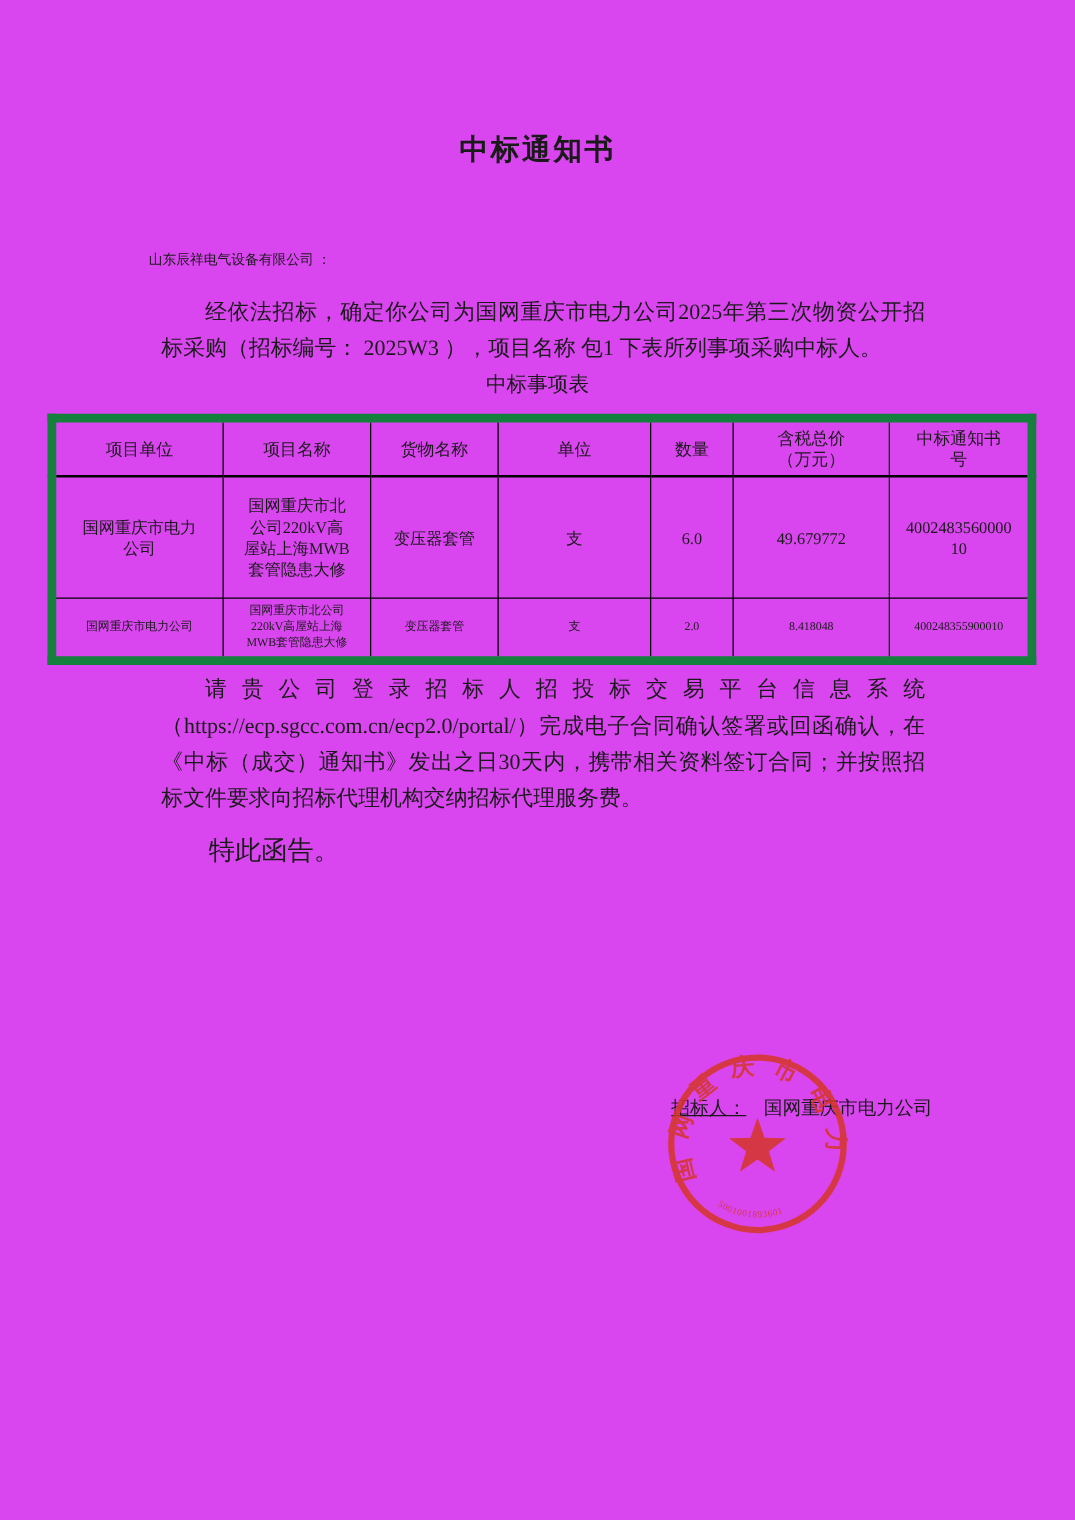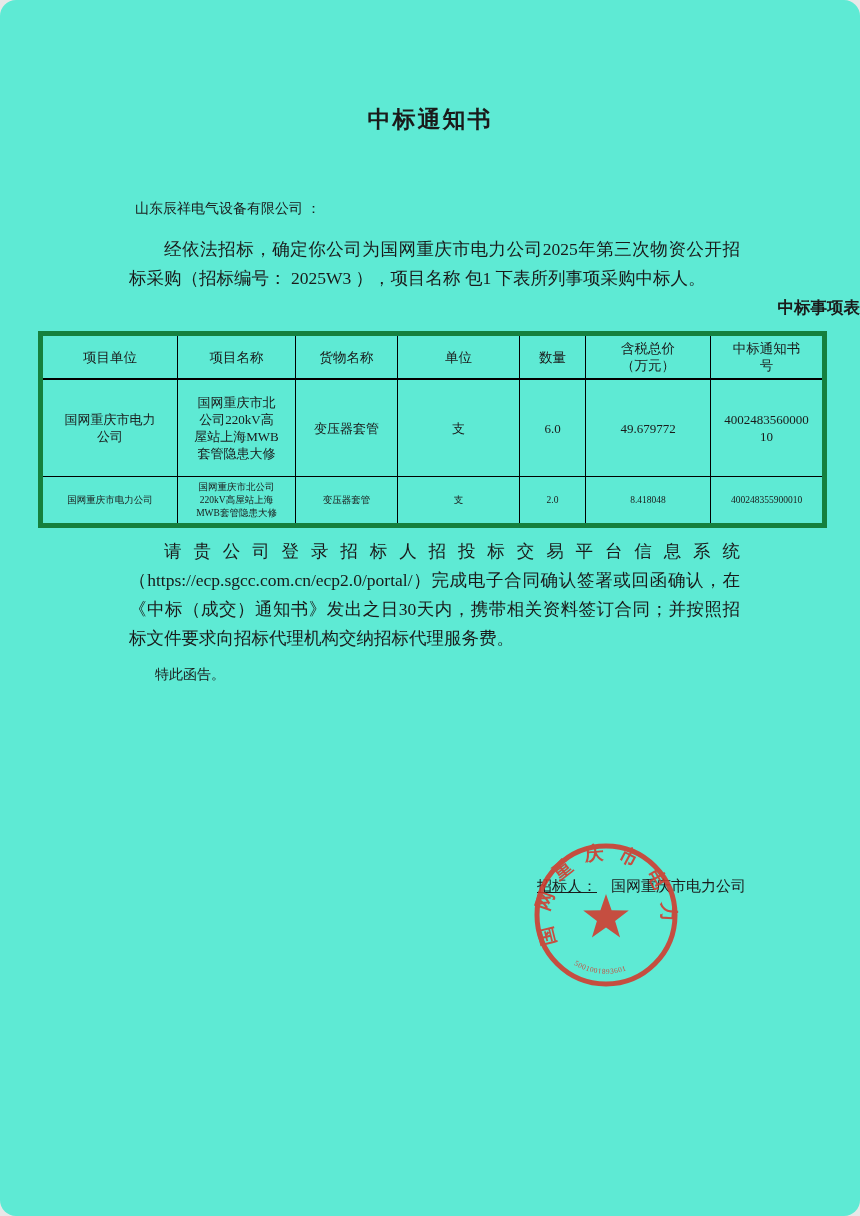--- a/index.html
+++ b/index.html
@@ -1,69 +1,68 @@
 <!DOCTYPE html>
 <html><head>
 <meta charset="utf-8">
 <style>
   html, body { margin: 0; padding: 0; background: #e8e8e8; }
   .page {
     position: relative;
     width: 860px;
     height: 1216px;
     margin: 0 auto;
-    background: #5eead4;
+    background: #d946ef;
     font-family: "Liberation Serif", "DejaVu Serif", serif;
     color: #1a1a1a;
     overflow: hidden;
-    border-radius: 16px;
   }
   .title {
     position: absolute;
     top: 104px; left: 0;
     width: 100%;
     margin: 0;
     text-align: center;
     font-size: 23px;
     font-weight: bold;
     letter-spacing: 2px;
   }
   .addressee {
     position: absolute;
-    top: 200px; left: 135px;
-    font-size: 14px;
+    top: 200px; left: 119px;
+    font-size: 11px;
   }
   .para {
     position: absolute;
     left: 129px;
     width: 611px;
     margin: 0;
     font-size: 17.5px;
     line-height: 29px;
     text-align: justify;
     text-justify: inter-character;
     text-indent: 35px;
   }
   .para1 { top: 235px; }
   .para2 { top: 537px; }
   .table-title {
     position: absolute;
     top: 297px; left: 0;
     width: 100%;
-    text-align: right;
+    text-align: center;
     font-size: 16.5px;
-    font-weight: bold;
+    font-weight: normal;
   }
   table.award-table {
     position: absolute;
     top: 331px; left: 38px;
     width: 784px;
     border-collapse: collapse;
     table-layout: fixed;
-    border: 5px solid #15803d;
+    border: 7px solid #15803d;
   }
   .award-table th, .award-table td {
     border: 1px solid #000;
     text-align: center;
     vertical-align: middle;
     padding: 2px 6px;
     font-weight: normal;
   }
   .award-table thead th {
     border-bottom: 2px solid #000;
@@ -80,22 +79,22 @@
   .award-table tr.row-small td {
     font-size: 9.5px;
     line-height: 13px;
     height: 42px;
   }
   .award-table td:nth-child(1) { padding: 0 16px; }
   .award-table td:nth-child(2) { padding: 0 15px; }
   .award-table td:nth-child(7) { padding: 0 12px; word-break: break-all; }
   .closing {
     position: absolute;
-    top: 666px; left: 155px;
-    font-size: 14px;
+    top: 666px; left: 167px;
+    font-size: 21px;
     text-align: right;
   }
   .bidder-line {
     position: absolute;
     top: 877px; left: 537px;
     font-size: 15px;
     z-index: 1;
     white-space: nowrap;
   }
   .bidder-label { margin-right: 14px; text-decoration: underline; }

